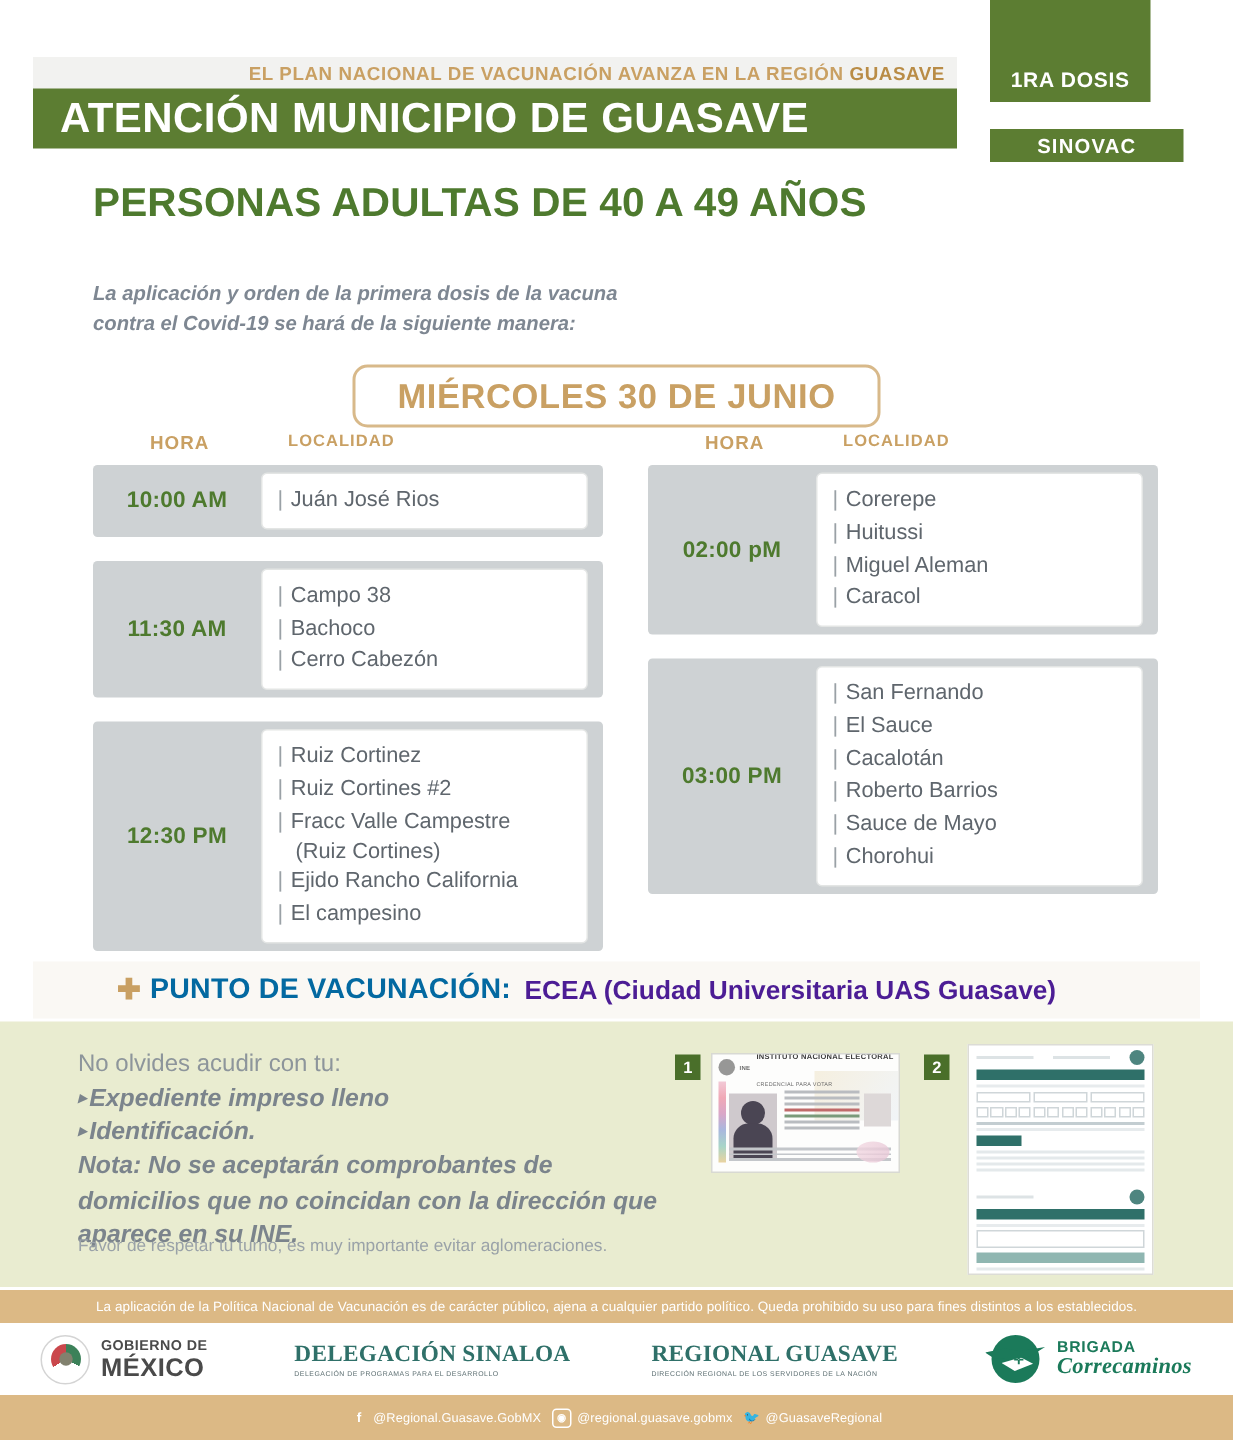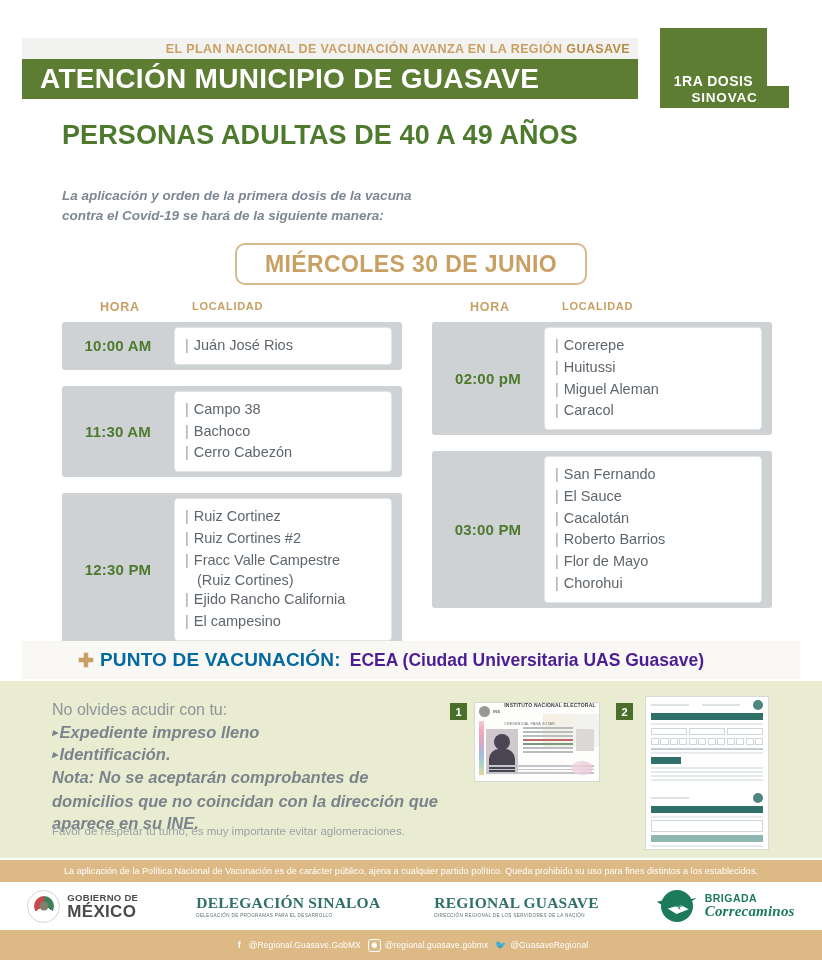--- a/index.html
+++ b/index.html
@@ -32,21 +32,21 @@
   }
   .title-text{
     color:#ffffff;font-size:28px;font-weight:bold;letter-spacing:.3px;
     padding-left:18px;white-space:nowrap;
   }
   .badge-dose{
     position:absolute;left:660px;top:0px;width:107px;height:68px;
     background:#5c7d32;color:#fff;
     display:flex;align-items:flex-end;justify-content:center;
     box-sizing:border-box;padding-bottom:7px;
-    font-size:14px;font-weight:bold;letter-spacing:.5px;margin-top:28px;
+    font-size:14px;font-weight:bold;letter-spacing:.5px;
   }
   .badge-vaccine{
     position:absolute;left:660px;top:86px;width:129px;height:22px;
     background:#5c7d32;color:#fff;
     display:flex;align-items:center;justify-content:center;
     font-size:13.5px;font-weight:bold;letter-spacing:.8px;
   }
 
   
   .headline{
@@ -65,21 +65,21 @@
     position:absolute;left:235px;top:243px;width:352px;height:42px;
     border:2px solid #d8b98a;border-radius:10px;
     display:flex;align-items:center;justify-content:center;
     box-sizing:border-box;background:#fff;
   }
   .date-pill-text{
     color:#c9a063;font-size:23px;font-weight:bold;letter-spacing:.4px;
   }
 
   
-  .sched{position:absolute;left:0;top:300px;width:666px;height:320px;}
+  .sched{position:absolute;left:0;top:288px;width:666px;height:320px;}
   .col{position:absolute;top:0;}
   .col-left{left:62px;width:340px;}
   .col-right{left:432px;width:340px;}
   .col-heads{position:relative;height:22px;}
   .head-hora{
     position:absolute;left:38px;top:0;
     color:#c9a063;font-size:12.5px;font-weight:bold;letter-spacing:.7px;
   }
   .head-loc{
     position:absolute;left:118px;top:0;
@@ -334,21 +334,21 @@
           </div>
           <div class="row">
             <div class="row-grey"></div>
             <div class="row-inner">
               <div class="time-cell">03:00 PM</div>
               <div class="loc-cell">
                 <div class="loc-line"><span class="bar">|</span><span>San Fernando</span></div>
                 <div class="loc-line"><span class="bar">|</span><span>El Sauce</span></div>
                 <div class="loc-line"><span class="bar">|</span><span>Cacalotán</span></div>
                 <div class="loc-line"><span class="bar">|</span><span>Roberto Barrios</span></div>
-                <div class="loc-line"><span class="bar">|</span><span>Flor de Mayo</span></div>
+                <div class="loc-line"><span class="bar">|</span><span>Sauce de Mayo</span></div>
                 <div class="loc-line"><span class="bar">|</span><span>Chorohui</span></div>
               </div>
             </div>
           </div>
         </div>
     </div>
   </div>
 
   <div class="punto">
     <span class="punto-cross">✚</span>

